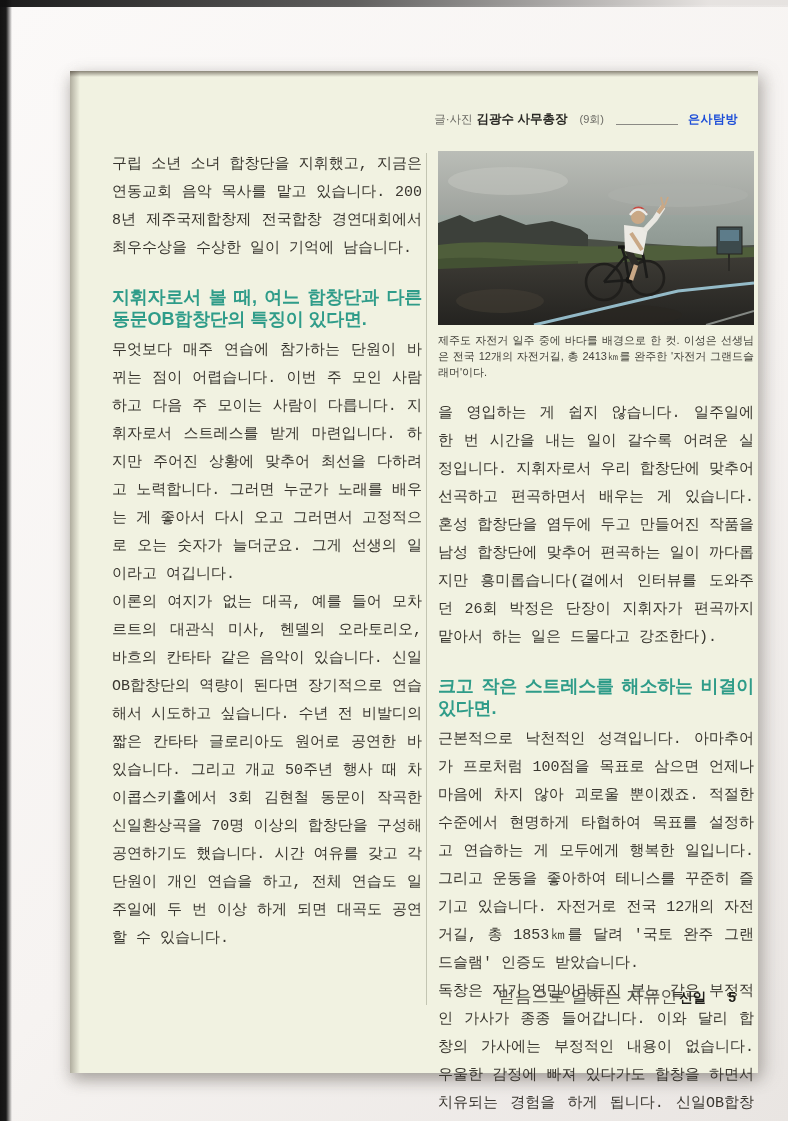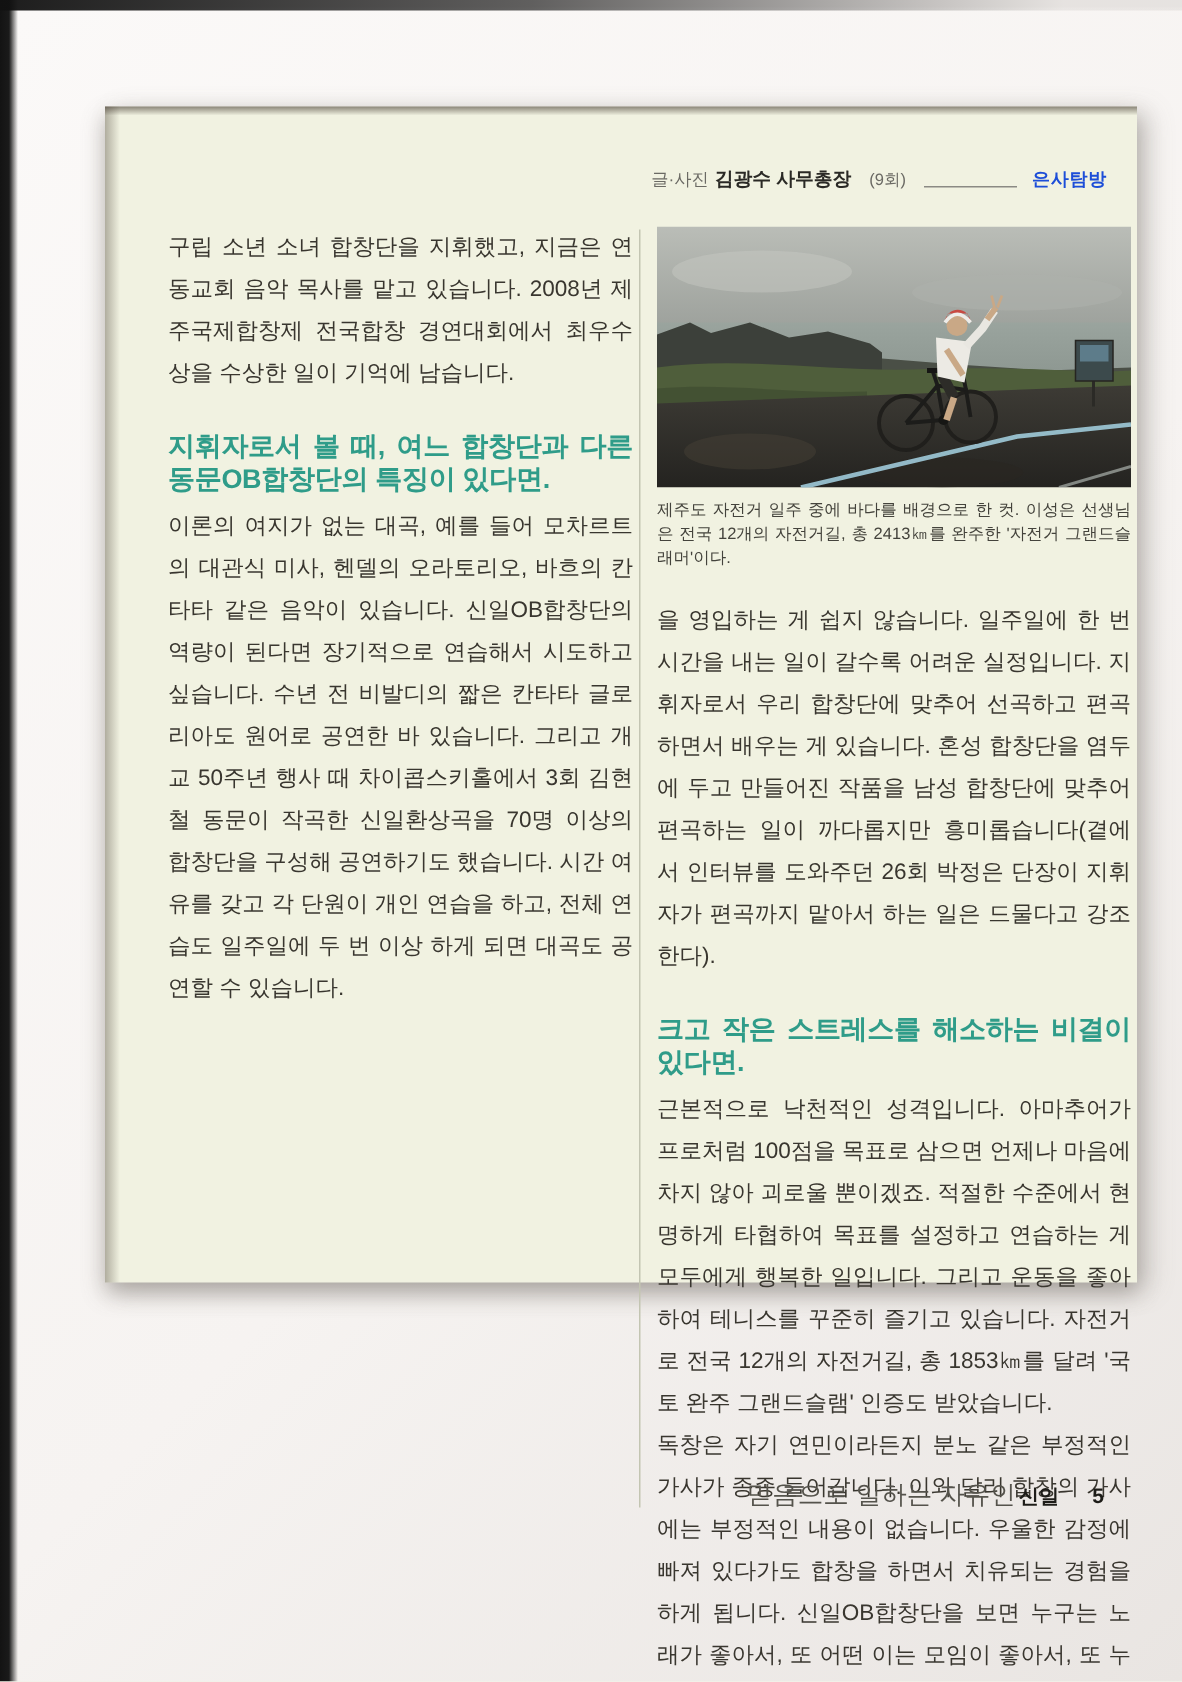--- a/index.html
+++ b/index.html
@@ -9,41 +9,41 @@
     font-family:"Liberation Sans","DejaVu Sans",sans-serif;
   }
   
   .bed-left{position:absolute;left:0;top:0;width:12px;height:100%;
     background:linear-gradient(to right,#131313 0,#1a1a1a 6px,rgba(26,26,26,0) 12px);z-index:5;}
   .bed-top{position:absolute;left:0;top:0;width:100%;height:7px;
     background:linear-gradient(to right,rgba(17,17,17,.95),rgba(17,17,17,.65) 45%,rgba(150,145,140,.15) 90%);z-index:5;}
   .paper{position:absolute;left:8px;top:5px;right:0;bottom:0;
     background:linear-gradient(135deg,#fbf9f8 0%,#f6f3f1 55%,#e9e5e2 100%);}
   
-  .page{position:absolute;left:62px;top:66px;width:688px;height:784px;
+  .page{position:absolute;left:62px;top:66px;width:688px;height:1002px;
     background:#f1f2e1;
     box-shadow:0 7px 14px rgba(110,105,98,.45), 8px 4px 16px rgba(120,115,108,.25);}
   .page-shadow-top{position:absolute;left:0;top:0;width:100%;height:6px;
     background:linear-gradient(to bottom,rgba(55,45,35,.55),rgba(55,45,35,0));}
   .page-shadow-left{position:absolute;left:0;top:0;width:10px;height:100%;
     background:linear-gradient(to right,rgba(55,45,35,.35),rgba(55,45,35,0));}
   
   .hdr{position:absolute;top:40px;right:20px;display:flex;align-items:baseline;white-space:nowrap;}
   .hdr-prefix{font-size:11.5px;color:#6b6a64;margin-right:4px;}
   .hdr-name{font-size:12.5px;font-weight:bold;color:#2a2925;}
   .hdr-note{font-size:11px;color:#6b6a64;margin-left:12px;}
   .hdr-rule{display:inline-block;width:62px;border-bottom:1px solid #8b8a84;margin:0 10px 0 12px;height:1px;align-self:flex-end;transform:translateY(-3px);}
   .hdr-section{font-size:12px;font-weight:bold;color:#1d4ed8;letter-spacing:.5px;}
   
   .col{position:absolute;top:80px;}
   .col-left{left:42px;width:310px;}
   .col-right{left:368px;width:316px;}
   .divider{position:absolute;left:356px;top:82px;width:1px;height:852px;background:#c3c5b2;}
   .col p{
-    margin:0;font-family:Liberation Sans, sans-serif;
+    margin:0;font-family:Liberation Mono, monospace;
     font-size:15px;line-height:28px;color:#39362f;
     text-align:justify;word-break:break-all;
   }
   .col h3{
     margin:23px 0 7px 0;font-family:"Liberation Sans","DejaVu Sans",sans-serif;
     font-size:18px;line-height:22px;font-weight:bold;color:#2f9c89;
     text-align:justify;word-break:break-all;letter-spacing:-.2px;
   }
   .col-left p.intro{margin-bottom:4px;}
   
@@ -74,20 +74,21 @@
       <span class="hdr-prefix">글·사진</span>
       <span class="hdr-name">김광수 사무총장</span>
       <span class="hdr-note">(9회)</span>
       <span class="hdr-rule"></span>
       <span class="hdr-section">은사탐방</span>
     </header>
 
     <div class="col col-left">
       <p class="intro">구립 소년 소녀 합창단을 지휘했고, 지금은 연동교회 음악 목사를 맡고 있습니다. 2008년 제주국제합창제 전국합창 경연대회에서 최우수상을 수상한 일이 기억에 남습니다.</p>
       <h3>지휘자로서 볼 때, 여느 합창단과 다른 동문OB합창단의 특징이 있다면.</h3>
+      <p>무엇보다 매주 연습에 참가하는 단원이 바뀌는 점이 어렵습니다. 이번 주 모인 사람하고 다음 주 모이는 사람이 다릅니다. 지휘자로서 스트레스를 받게 마련입니다. 하지만 주어진 상황에 맞추어 최선을 다하려고 노력합니다. 그러면 누군가 노래를 배우는 게 좋아서 다시 오고 그러면서 고정적으로 오는 숫자가 늘더군요. 그게 선생의 일이라고 여깁니다.</p>
       <p>이론의 여지가 없는 대곡, 예를 들어 모차르트의 대관식 미사, 헨델의 오라토리오, 바흐의 칸타타 같은 음악이 있습니다. 신일OB합창단의 역량이 된다면 장기적으로 연습해서 시도하고 싶습니다. 수년 전 비발디의 짧은 칸타타 글로리아도 원어로 공연한 바 있습니다. 그리고 개교 50주년 행사 때 차이콥스키홀에서 3회 김현철 동문이 작곡한 신일환상곡을 70명 이상의 합창단을 구성해 공연하기도 했습니다. 시간 여유를 갖고 각 단원이 개인 연습을 하고, 전체 연습도 일주일에 두 번 이상 하게 되면 대곡도 공연할 수 있습니다.</p>
 
     </div>
 
     <div class="divider"></div>
 
     <div class="col col-right">
       <figure>
         <svg width="316" height="174" viewBox="0 0 316 174" role="img">
           <defs>

